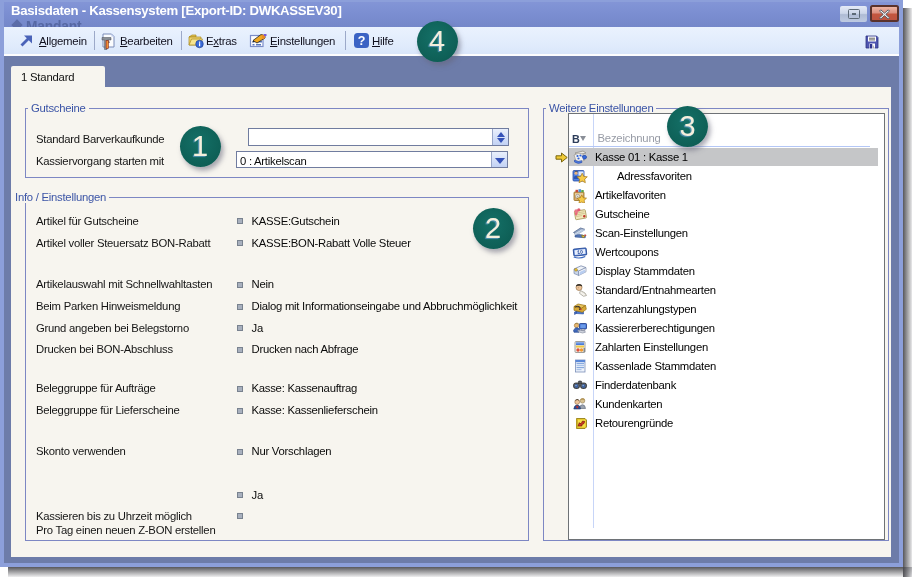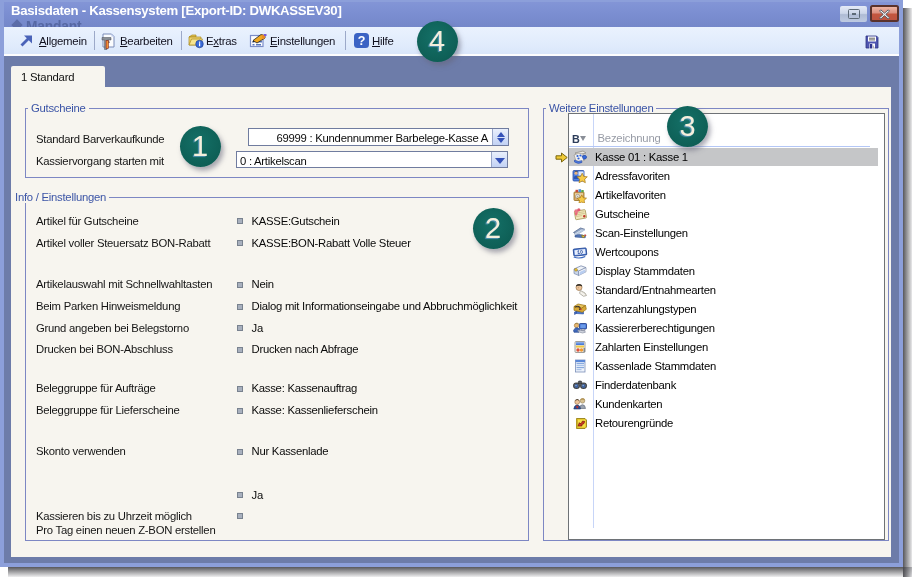--- a/index.html
+++ b/index.html
@@ -149,21 +149,20 @@
   </svg>
 
 <div id="tab1">1 Standard</div>
 <div id="tabpage"></div>
 
 <div class="group" style="left:24.5px; top:108px; width:504px; height:70px;"></div>
 <span class="gcap" style="left:28px; top:101.5px;">Gutscheine</span>
 <span class="flabel" style="left:36px; top:132.5px;">Standard Barverkaufkunde</span>
 <span class="flabel" style="left:36px; top:154.5px;">Kassiervorgang starten mit</span>
 <div class="inp" style="left:247.5px; top:128px; width:261.5px; height:17.5px;">
-  <span class="ival" style="right:20px;">69999 : Kundennummer Barbelege-Kasse A</span>
   <div class="btnspin">
     <div class="tri" style="left:3.5px;top:2.5px;border-left:4px solid transparent;border-right:4px solid transparent;border-bottom:5px solid #3451b8;"></div>
     <div class="tri" style="left:3.5px;top:9px;border-left:4px solid transparent;border-right:4px solid transparent;border-top:5px solid #3451b8;"></div>
   </div>
 </div>
 <div class="inp" style="left:236px; top:151px; width:272px; height:17px;">
   <span class="ival" style="left:3px;">0 : Artikelscan</span>
   <div class="btnspin">
     <div class="tri" style="left:3px;top:5.5px;border-left:5px solid transparent;border-right:5px solid transparent;border-top:6px solid #3451b8;"></div>
   </div>
@@ -190,21 +189,21 @@
 <span class="bullet" style="left:236.5px; top:346.5px;"></span>
 <span class="fval" style="left:251.5px; top:343.0px;">Drucken nach Abfrage</span>
 <span class="flabel" style="left:36px; top:382.0px;">Beleggruppe für Aufträge</span>
 <span class="bullet" style="left:236.5px; top:385.5px;"></span>
 <span class="fval" style="left:251.5px; top:382.0px;">Kasse: Kassenauftrag</span>
 <span class="flabel" style="left:36px; top:404.0px;">Beleggruppe für Lieferscheine</span>
 <span class="bullet" style="left:236.5px; top:407.5px;"></span>
 <span class="fval" style="left:251.5px; top:404.0px;">Kasse: Kassenlieferschein</span>
 <span class="flabel" style="left:36px; top:445.0px;">Skonto verwenden</span>
 <span class="bullet" style="left:236.5px; top:448.5px;"></span>
-<span class="fval" style="left:251.5px; top:445.0px;">Nur Kassenlade</span>
+<span class="fval" style="left:251.5px; top:445.0px;">Nur Vorschlagen</span>
 <span class="flabel" style="left:36px; top:488.5px;margin-top:35px;">Pro Tag einen neuen Z-BON erstellen</span>
 <span class="bullet" style="left:236.5px; top:492px;"></span>
 <span class="fval" style="left:251.5px; top:488.5px;">Ja</span>
 <span class="flabel" style="left:36px; top:509.5px;">Kassieren bis zu Uhrzeit möglich</span>
 <span class="bullet" style="left:236.5px; top:513px;"></span>
 
 <div class="group" style="left:543px; top:108px; width:345.5px; height:432.5px;"></div>
 <span class="gcap" style="left:546px; top:101.5px;">Weitere Einstellungen</span>
 <div id="list"></div>
 <div id="colsep"></div>
@@ -224,21 +223,21 @@
     </svg></div>
 <span class="ltxt" style="left:595px; top:150.5px;">Kasse 01 : Kasse 1</span>
 <div class="ic" style="left:572px; top:167.5px;"><svg width="16" height="16" viewBox="0 0 16 16">
       <rect x="1" y="2.5" width="11" height="10.5" rx="1" fill="#4f81e0" stroke="#2c4fa3" stroke-width=".8"></rect>
       <rect x="6.5" y="3.5" width="5" height="4" fill="#dfe9fb"></rect>
       <circle cx="4" cy="5.2" r="1.6" fill="#e8b27c"></circle>
       <path d="M2.2 4.5 q.8-1.6 2-1.5 1.4-.2 2 1.2 -1.2-.8-2-.5 -1.4 0-2 .8z" fill="#4a3d30"></path>
       <path d="M1.8 9 q2.2-2.6 4.6 0 l0 2 h-4.6z" fill="#2d55b0"></path>
       <path d="M10.2 5.2 l1.6 3.2 3.5.4-2.6 2.4.65 3.5-3.15-1.7-3.15 1.7.65-3.5-2.6-2.4 3.5-.4z" fill="#f6cb4a" stroke="#a8781a" stroke-width=".7"></path>
     </svg></div>
-<span class="ltxt" style="left:595px; top:169.5px;">Adressfavoriten</span>
+<span class="ltxt" style="left:595px; top:169.5px;padding-left:22px;">Adressfavoriten</span>
 <div class="ic" style="left:572px; top:186.5px;"><svg width="16" height="16" viewBox="0 0 16 16">
       <rect x="2" y="5" width="10" height="8.5" rx=".8" fill="#d9a968" stroke="#96701e" stroke-width=".8"></rect>
       <rect x="3" y="6.2" width="8" height="3.2" fill="#ecd3a2"></rect>
       <rect x="3.5" y="2.8" width="2.6" height="2.4" fill="#c84a3a"></rect>
       <rect x="6.5" y="2.2" width="2.6" height="3" fill="#4a90d8"></rect>
       <rect x="9.3" y="3" width="2.4" height="2.2" fill="#58a848"></rect>
       <circle cx="5.6" cy="9.4" r="2.1" fill="#e8e4da" stroke="#8a857a" stroke-width=".6"></circle>
       <circle cx="5.6" cy="9.4" r=".7" fill="#b0a890"></circle>
       <path d="M9.8 7.8 l1.5 3 3.2.35-2.4 2.2.6 3.2-2.9-1.55-2.9 1.55.6-3.2-2.4-2.2 3.2-.35z" fill="#f6cb4a" stroke="#a8781a" stroke-width=".7"></path>
     </svg></div>

